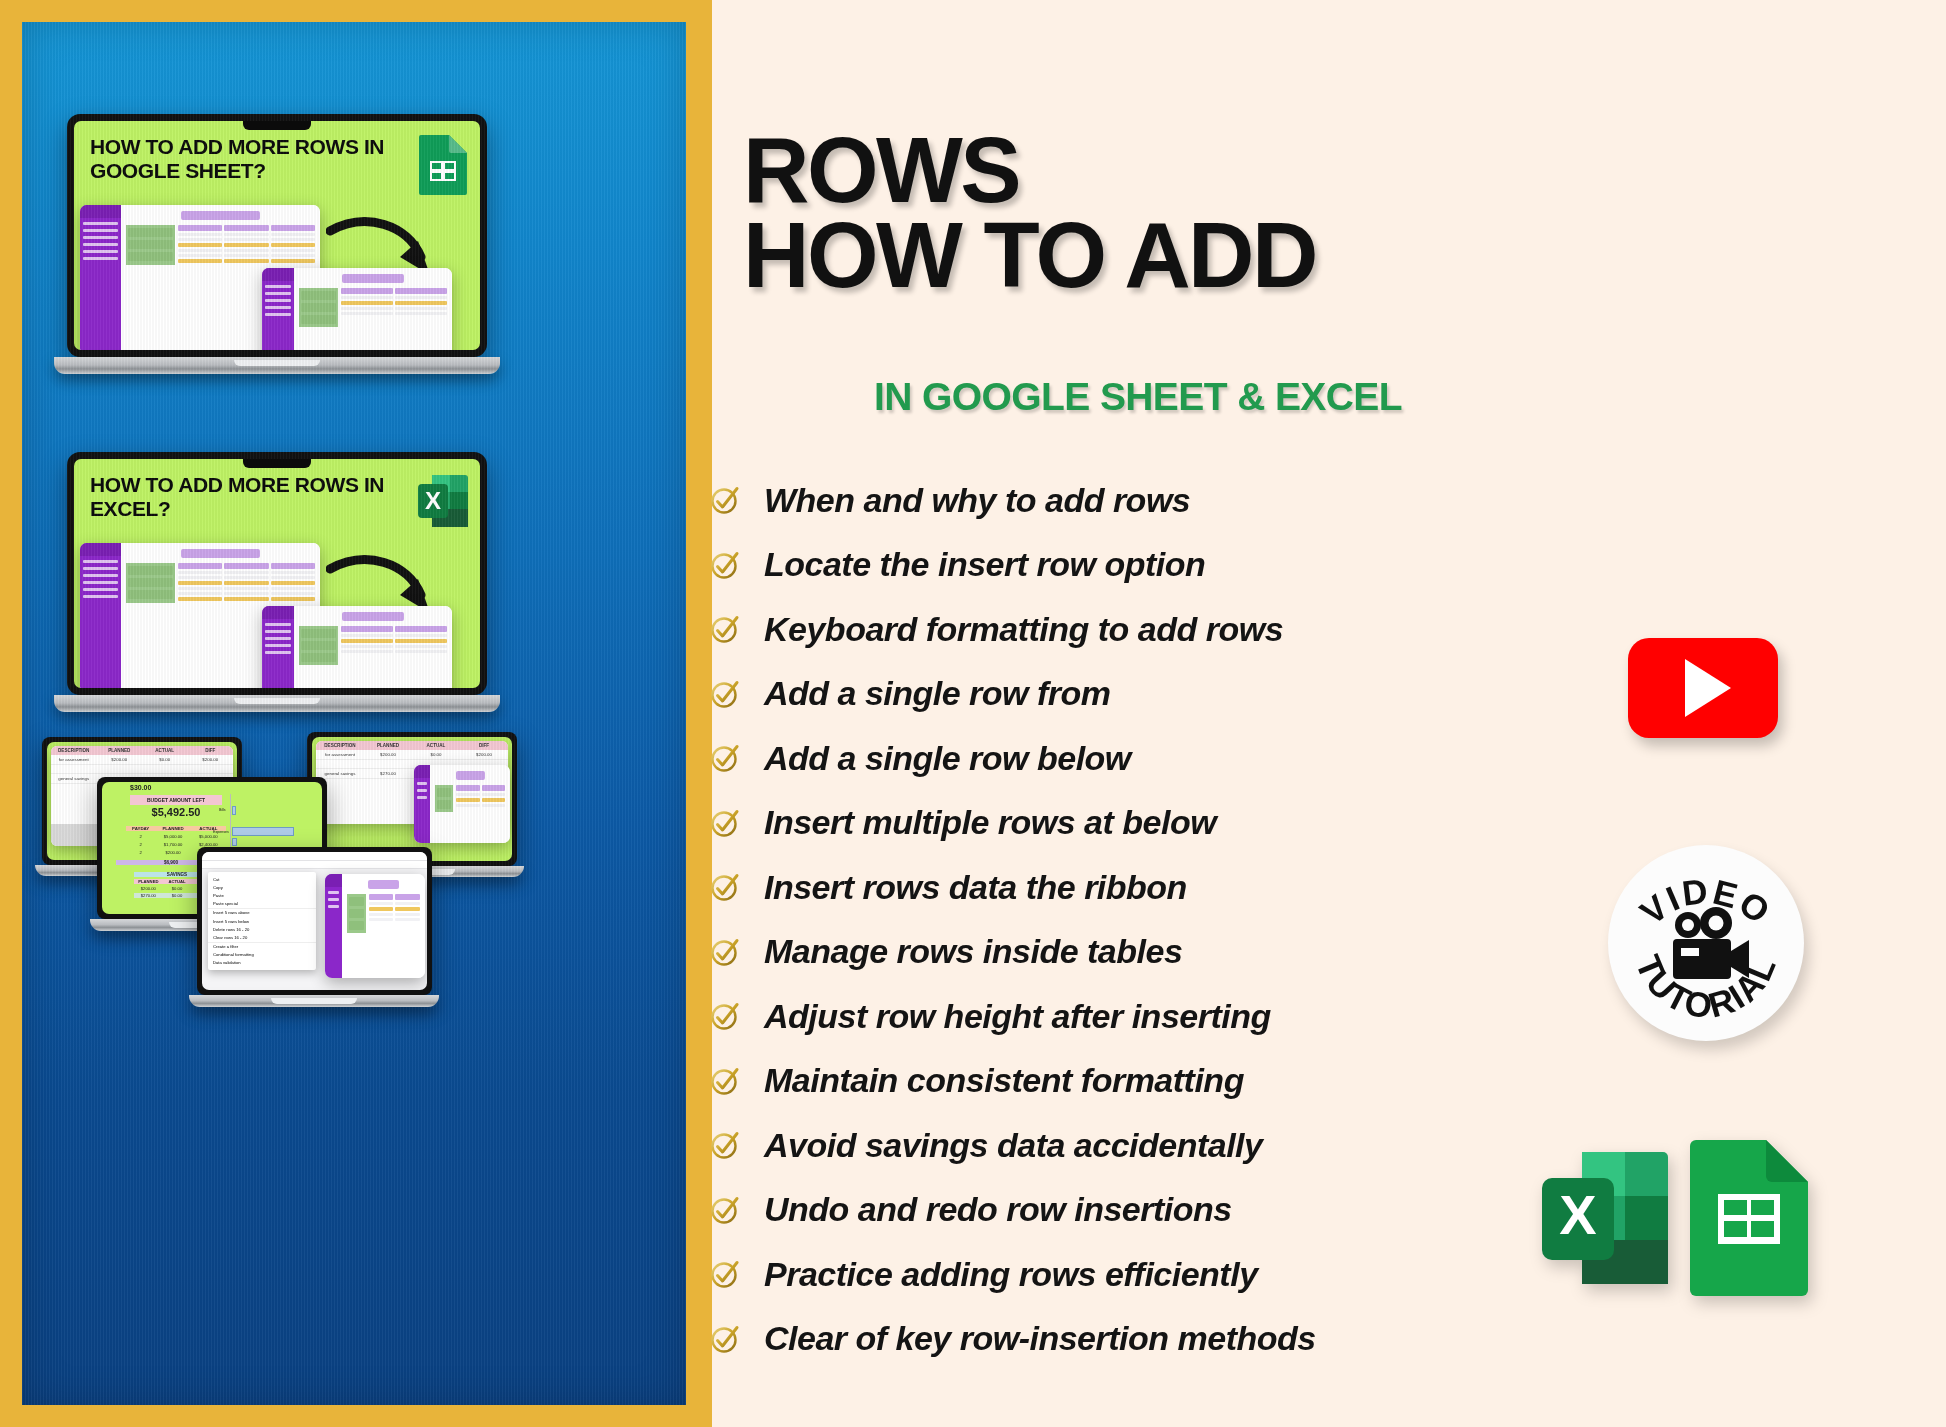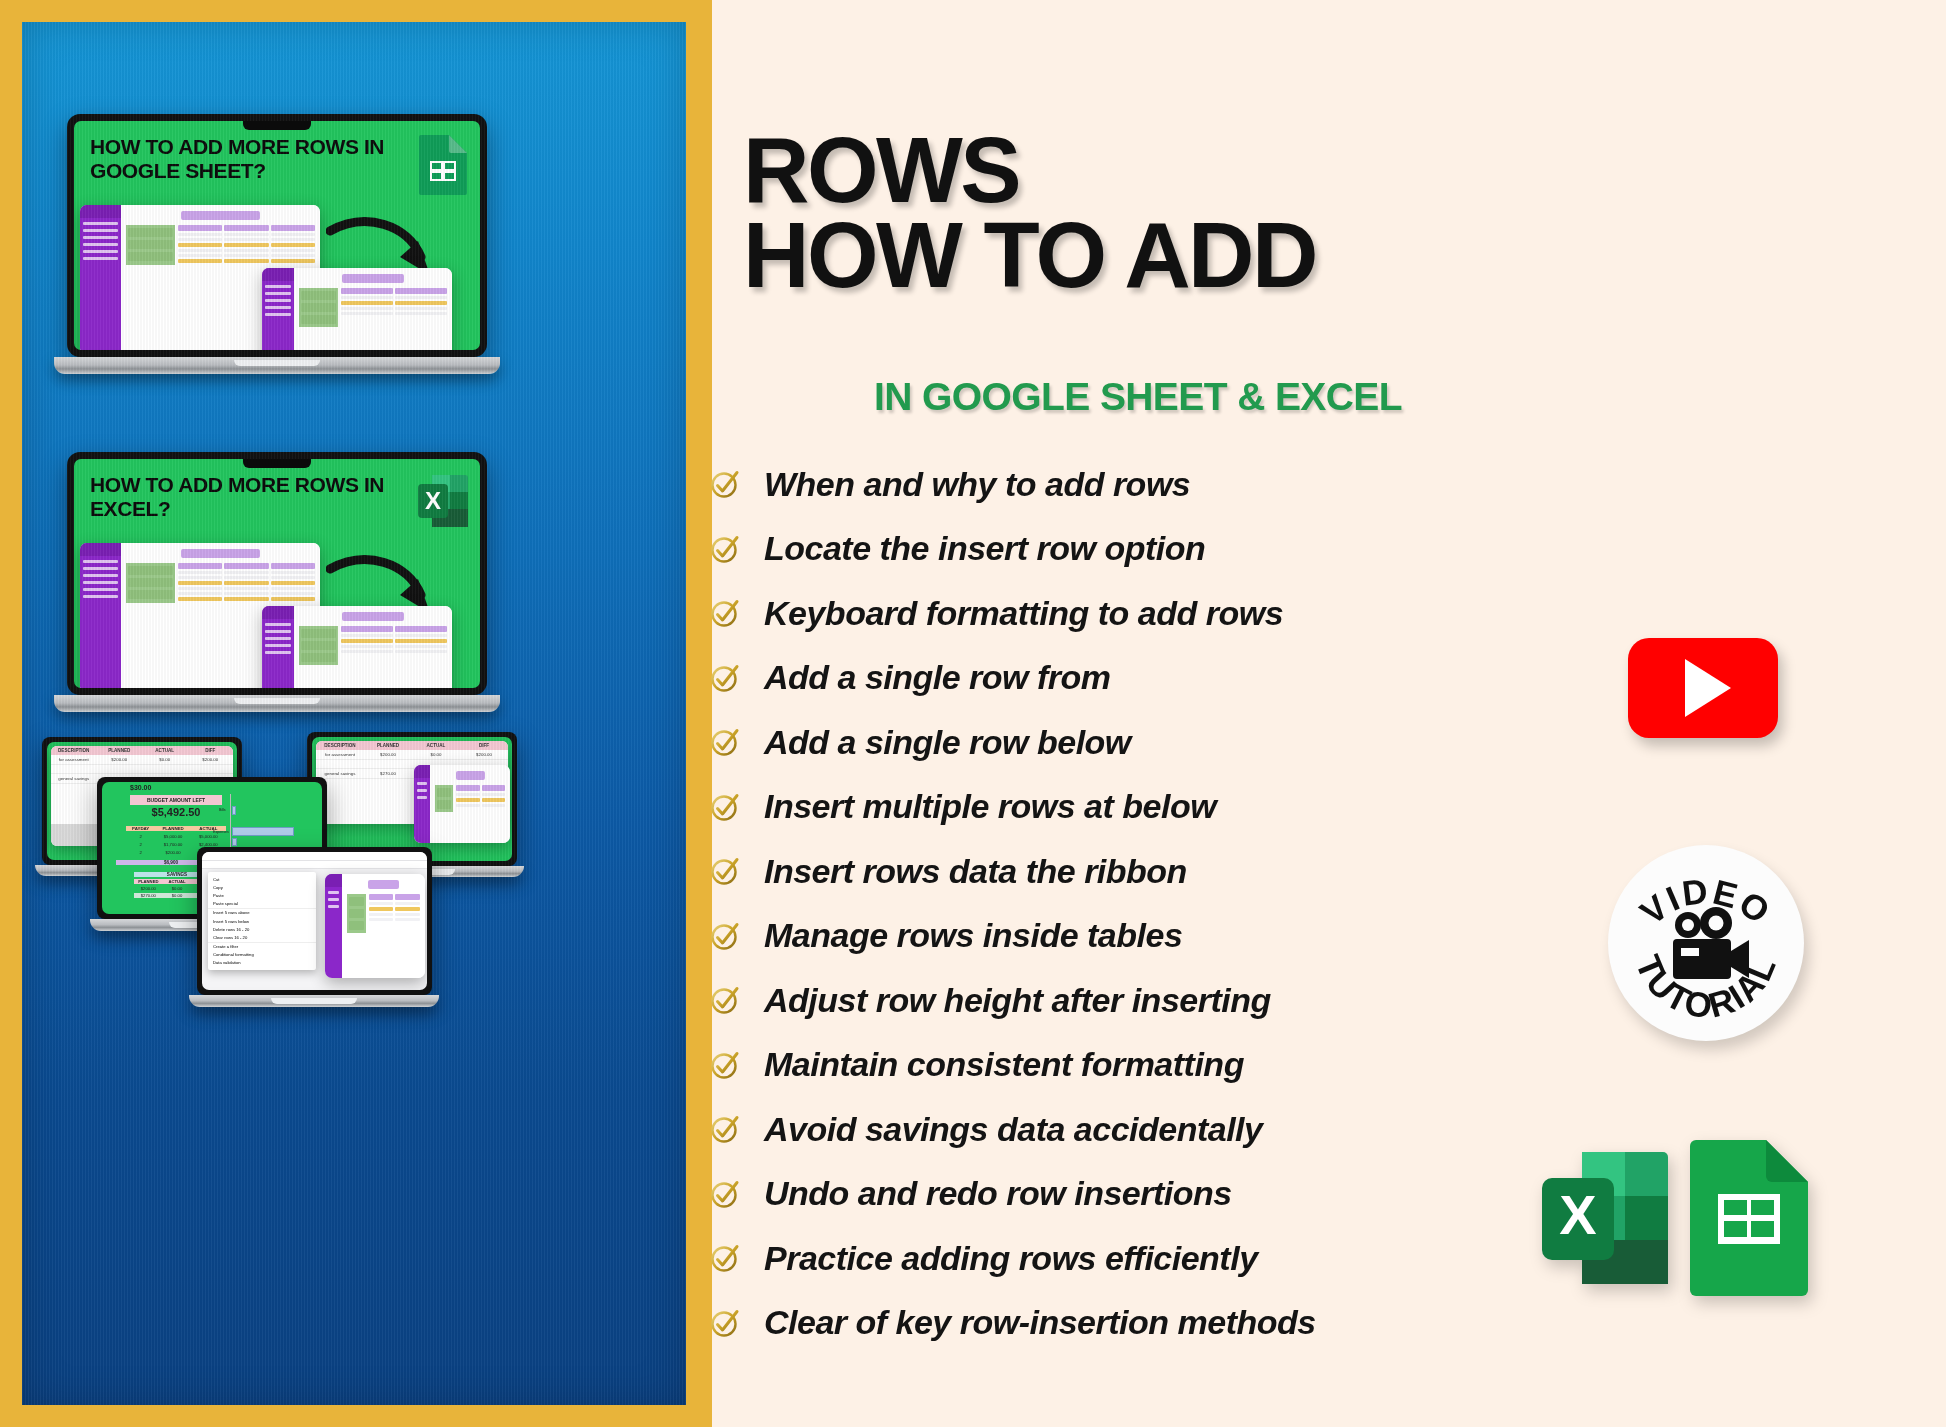--- a/index.html
+++ b/index.html
@@ -33,21 +33,21 @@
   .laptop .screen{
     background:#111; border-radius:13px; padding:7px 7px 7px 7px;
     position:relative;
     box-shadow:0 10px 26px rgba(0,0,0,.38);
   }
   .laptop .screen .notch{
     position:absolute; left:50%; transform:translateX(-50%); top:7px;
     width:68px; height:9px; background:#0b0b0b; border-radius:0 0 6px 6px; z-index:6;
   }
   .laptop .viewport{
-    background:#22c55e; border-radius:7px; overflow:hidden; position:relative; height:100%;
+    background:#bef264; border-radius:7px; overflow:hidden; position:relative; height:100%;
   }
   .laptop .base{
     height:17px; margin:0 auto;
     background:linear-gradient(180deg,#d6d8da 0%,#b9bcc0 48%,#8e9296 70%,#cfd2d5 100%);
     border-radius:0 0 11px 11px;
     position:relative;
     box-shadow:0 7px 14px rgba(0,0,0,.35);
   }
   .laptop .base::after{
     content:""; position:absolute; left:50%; transform:translateX(-50%); top:3px;
@@ -95,21 +95,21 @@
     color:#111; text-transform:uppercase;
     text-shadow:4px 5px 5px rgba(0,0,0,.22);
   }
   .sub-title{
     position:absolute; left:46px; top:375px; width:760px; text-align:center;
     font-size:39px; font-weight:800; letter-spacing:-.6px;
     color:#229A4E; text-transform:uppercase;
     text-shadow:2px 3px 3px rgba(0,0,0,.18);
   }
 
-  .feature-list{ position:absolute; left:0px; top:452px; width:860px;text-align:right; }
+  .feature-list{ position:absolute; left:0px; top:468px; width:860px;text-align:right; }
   .feature-row{ display:flex; align-items:center; height:64.5px; }
   .check-ic{ width:46px; margin-left:-10px; display:flex; justify-content:center; flex:none;}
   .feature-txt{
     font-size:34px; font-weight:700; font-style:italic; color:#141414;
     letter-spacing:-.5px; white-space:nowrap; margin-left:16px;
   }
 
   .yt-btn{
     position:absolute; left:916px; top:638px; width:150px; height:100px;
     background:#FF0000; border-radius:21px;

